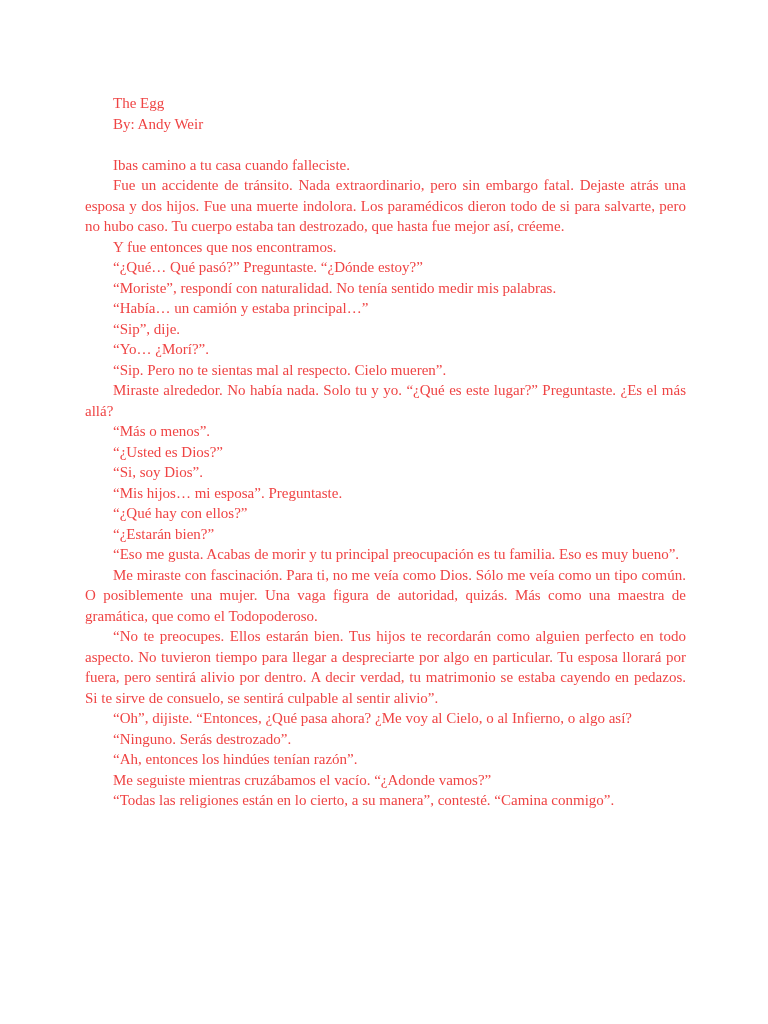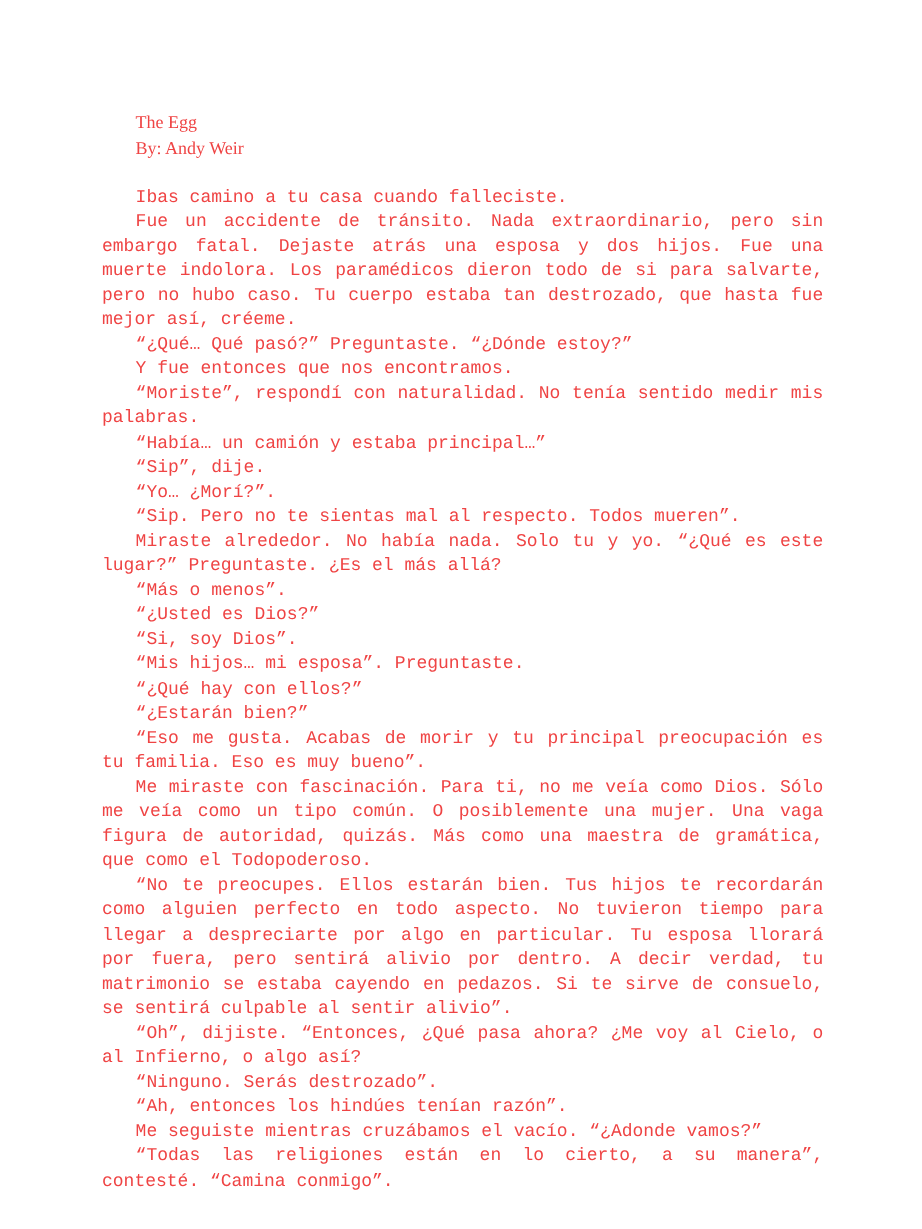--- a/index.html
+++ b/index.html
@@ -28,39 +28,38 @@
     padding-left: 28px;
     text-align: left;
   }
   .blank-line {
     height: 20.5px;
   }
   .para {
     margin: 0;
     text-indent: 28px;
     text-align: justify;
-    font-family: Liberation Mono, monospace;
   }
 </style>
 </head>
 <body>
 
 <div class="doc">
   <p class="hdr">The Egg</p>
   <p class="hdr">By: Andy Weir</p>
   <div class="blank-line"></div>
   <p class="para">Ibas camino a tu casa cuando falleciste.</p>
   <p class="para">Fue un accidente de tránsito. Nada extraordinario, pero sin embargo fatal. Dejaste atrás una esposa y dos hijos. Fue una muerte indolora. Los paramédicos dieron todo de si para salvarte, pero no hubo caso. Tu cuerpo estaba tan destrozado, que hasta fue mejor así, créeme.</p>
+  <p class="para">Y fue entonces que nos encontramos.</p>
   <p class="para">“¿Qué… Qué pasó?” Preguntaste. “¿Dónde estoy?”</p>
-  <p class="para">Y fue entonces que nos encontramos.</p>
   <p class="para">“Moriste”, respondí con naturalidad. No tenía sentido medir mis palabras.</p>
   <p class="para">“Había… un camión y estaba principal…”</p>
   <p class="para">“Sip”, dije.</p>
   <p class="para">“Yo… ¿Morí?”.</p>
-  <p class="para">“Sip. Pero no te sientas mal al respecto. Todos mueren”.</p>
+  <p class="para">“Sip. Pero no te sientas mal al respecto. Cielo mueren”.</p>
   <p class="para">Miraste alrededor. No había nada. Solo tu y yo. “¿Qué es este lugar?” Preguntaste. ¿Es el más allá?</p>
   <p class="para">“Más o menos”.</p>
   <p class="para">“¿Usted es Dios?”</p>
   <p class="para">“Si, soy Dios”.</p>
   <p class="para">“Mis hijos… mi esposa”. Preguntaste.</p>
   <p class="para">“¿Qué hay con ellos?”</p>
   <p class="para">“¿Estarán bien?”</p>
   <p class="para">“Eso me gusta. Acabas de morir y tu principal preocupación es tu familia. Eso es muy bueno”.</p>
   <p class="para">Me miraste con fascinación. Para ti, no me veía como Dios. Sólo me veía como un tipo común. O posiblemente una mujer. Una vaga figura de autoridad, quizás. Más como una maestra de gramática, que como el Todopoderoso.</p>
   <p class="para">“No te preocupes. Ellos estarán bien. Tus hijos te recordarán como alguien perfecto en todo aspecto. No tuvieron tiempo para llegar a despreciarte por algo en particular. Tu esposa llorará por fuera, pero sentirá alivio por dentro. A decir verdad, tu matrimonio se estaba cayendo en pedazos. Si te sirve de consuelo, se sentirá culpable al sentir alivio”.</p>

